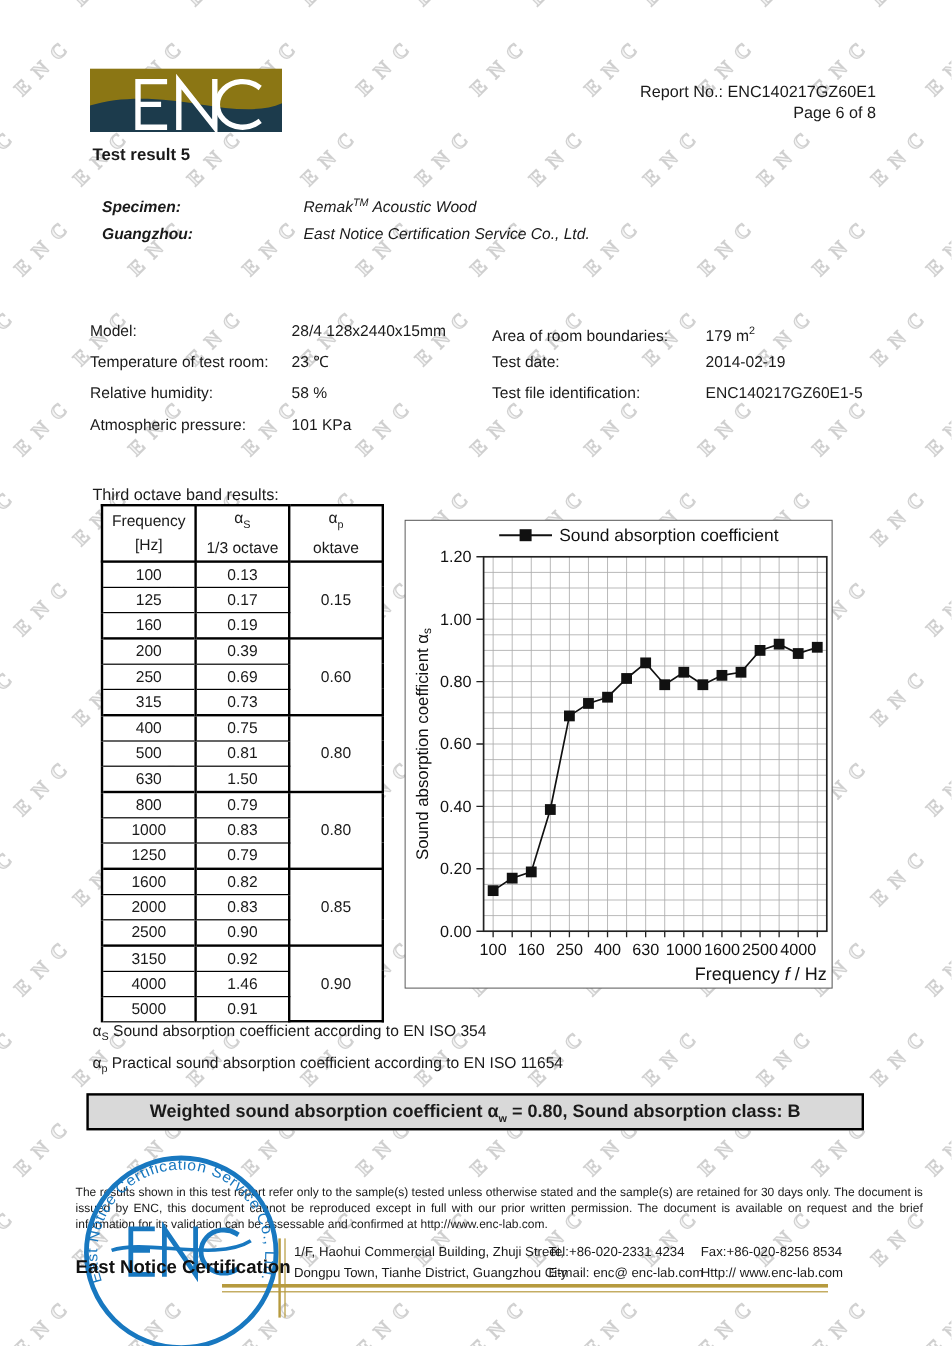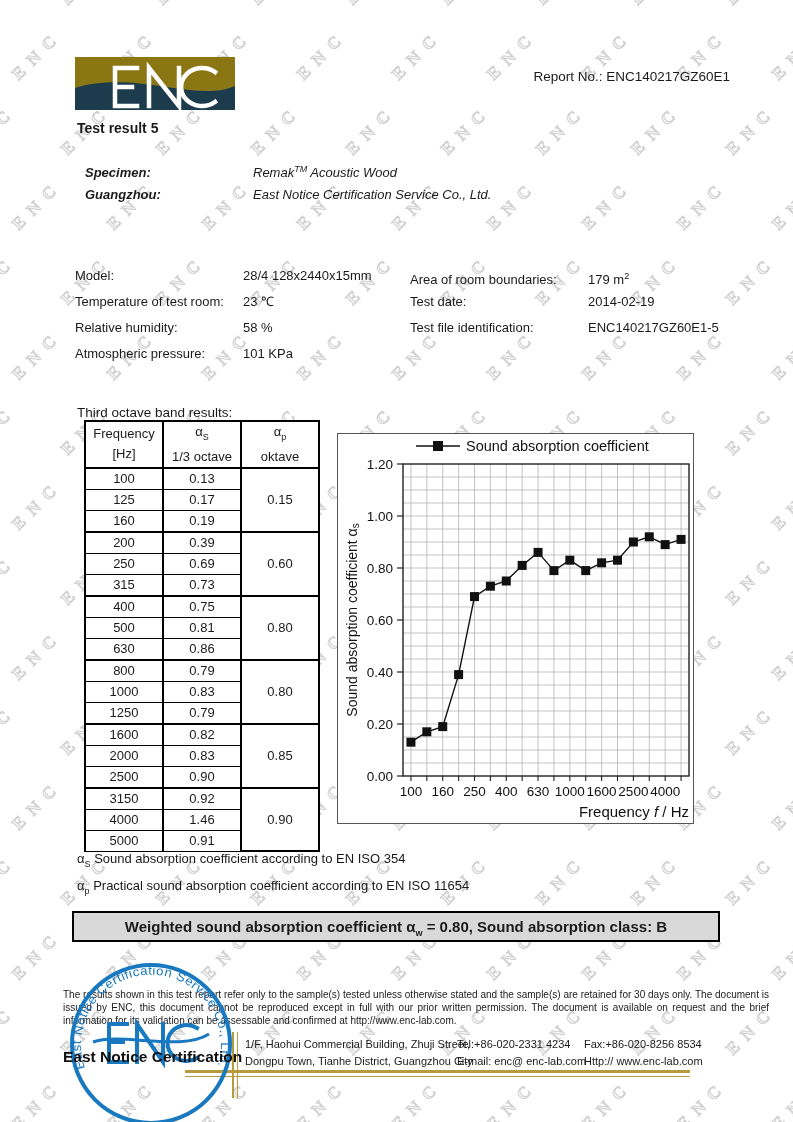--- a/index.html
+++ b/index.html
@@ -213,20 +213,21 @@
       <path d="M0,31 C28,22 62,25 92,30 C118,34 142,37 160,29 L160,53 L0,53 Z" fill="#1c3b4c"></path>
       <g stroke="#ffffff" stroke-width="4.5" fill="none" stroke-linecap="square">
         <path d="M62,11 H40 V49 H62 M40,30 H57"></path>
         <path d="M74,49 V11 L104,49 V11"></path>
         <path d="M140,15 A21,19 0 1 0 140,45"></path>
       </g>
     </svg>
   </div>
   <div class="abs z1" id="report-block">
     <div>Report No.: ENC140217GZ60E1</div>
+    <div>Page 6 of 8</div>
   </div>
   <div class="abs z1" id="section-title">Test result 5</div>
 
   <div class="abs z1" id="spec-rows">
       <div class="inforow"><span class="lbl">Specimen:</span><span><span>Remak</span><sup>TM</sup><span> Acoustic Wood</span></span></div>
       <div class="inforow"><span class="lbl">Guangzhou:</span><span><span>East Notice Certification Service Co., Ltd.</span></span></div>
     </div>
 
   <div class="abs z1" id="cond-left">
       <div class="inforow"><span class="lbl">Model:</span><span><span>28/4 128x2440x15mm</span></span></div>
@@ -296,21 +297,21 @@
             <td>400</td>
             <td>0.75</td>
             <td rowspan="3" class="merged">0.80</td>
           </tr>
           <tr>
             <td>500</td>
             <td>0.81</td>
           </tr>
           <tr>
             <td>630</td>
-            <td>0.86</td>
+            <td>1.50</td>
           </tr>
           <tr class="gstart">
             <td>800</td>
             <td>0.79</td>
             <td rowspan="3" class="merged">0.80</td>
           </tr>
           <tr>
             <td>1000</td>
             <td>0.83</td>
           </tr>

